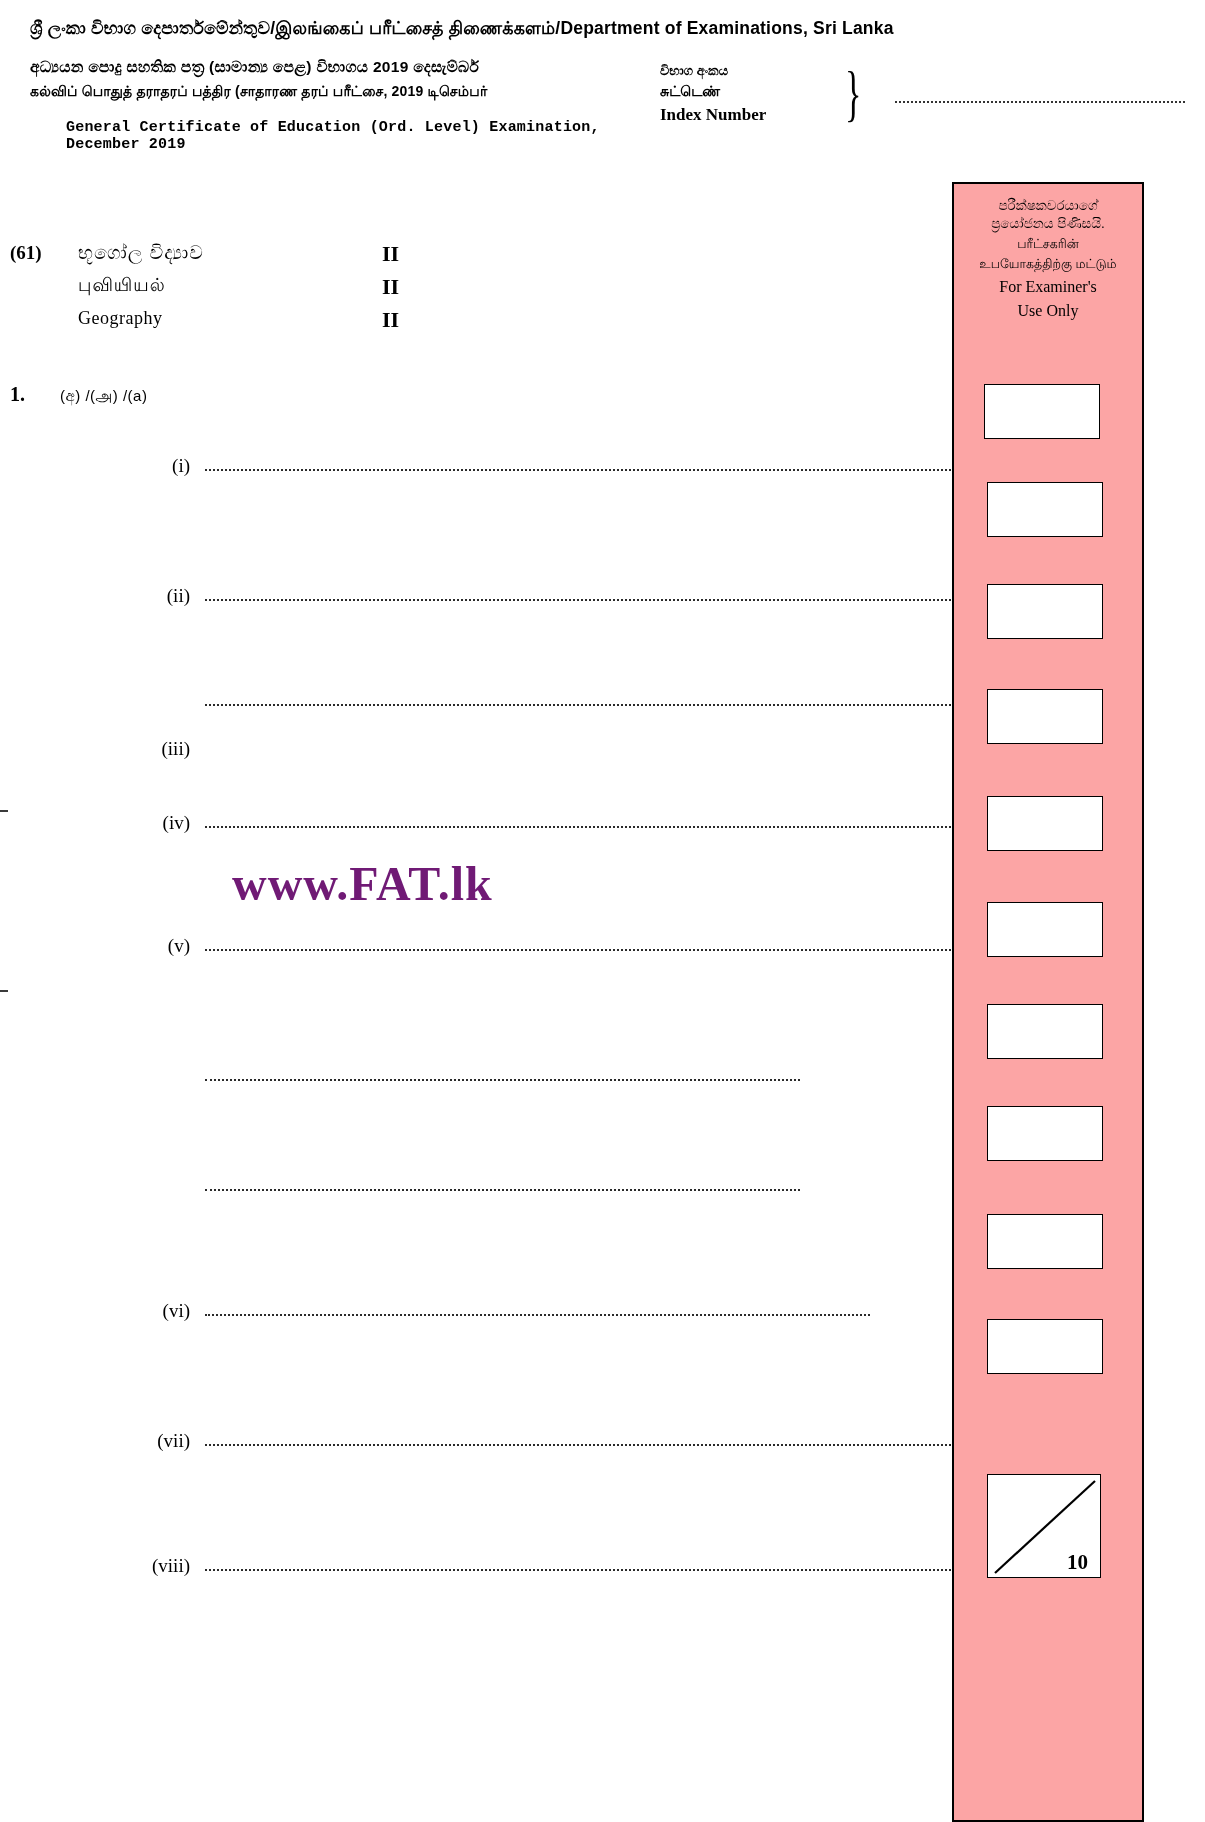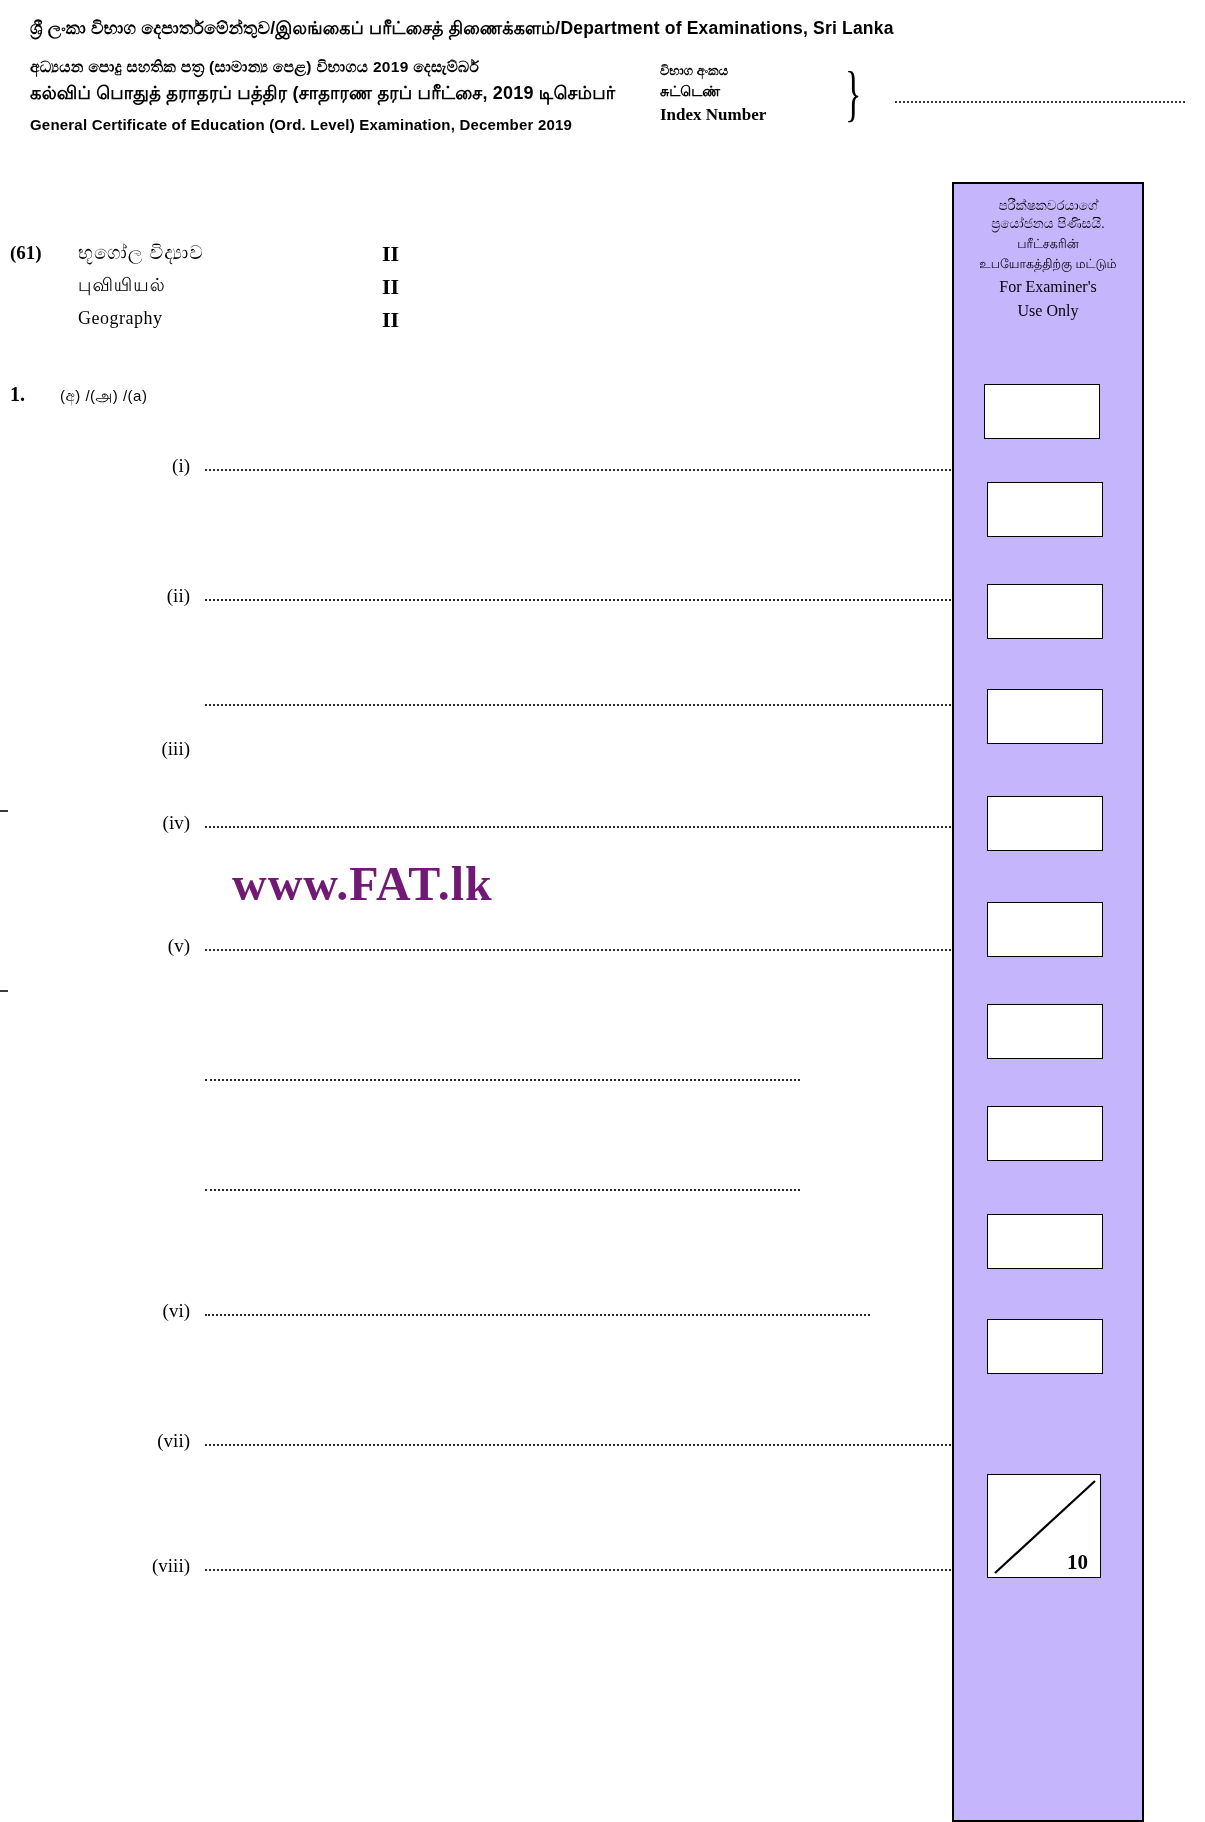--- a/index.html
+++ b/index.html
@@ -46,29 +46,30 @@
   .exam-line1 {
     font-family: "Liberation Sans", sans-serif;
     font-weight: bold;
     font-size: 15.5px;
     letter-spacing: 0.3px;
     margin-bottom: 7px;
   }
   .exam-line2 {
     font-family: "Liberation Sans", sans-serif;
     font-weight: bold;
-    font-size: 18px;
+    font-size: 14px;
     letter-spacing: 0.2px;
-    margin-bottom: 10px;
+    margin-bottom: 18px;
   }
   .exam-line3 {
-    font-family: Liberation Sans, sans-serif;
+    font-family: Liberation Mono, monospace;
     font-weight: bold;
     font-size: 15px;
     letter-spacing: 0.2px;
+    margin-left: 36px;
   }
 
   
   .index-block {
     position: absolute;
     left: 660px;
     top: 60px;
     width: 520px;
   }
   .idx-rows {
@@ -197,21 +198,21 @@
 
   
   .examiner-col {
     position: absolute;
     left: 952px;
     top: 182px;
     width: 192px;
     height: 1640px;
     border: 2px solid #000;
     box-sizing: border-box;
-    background: #c4b5fd;
+    background: #fca5a5;
   }
   .examiner-head {
     padding-top: 13px;
     text-align: center;
     line-height: 1.35;
   }
   .eh-si {
     font-family: "Liberation Sans", sans-serif;
     font-size: 13.5px;
   }

